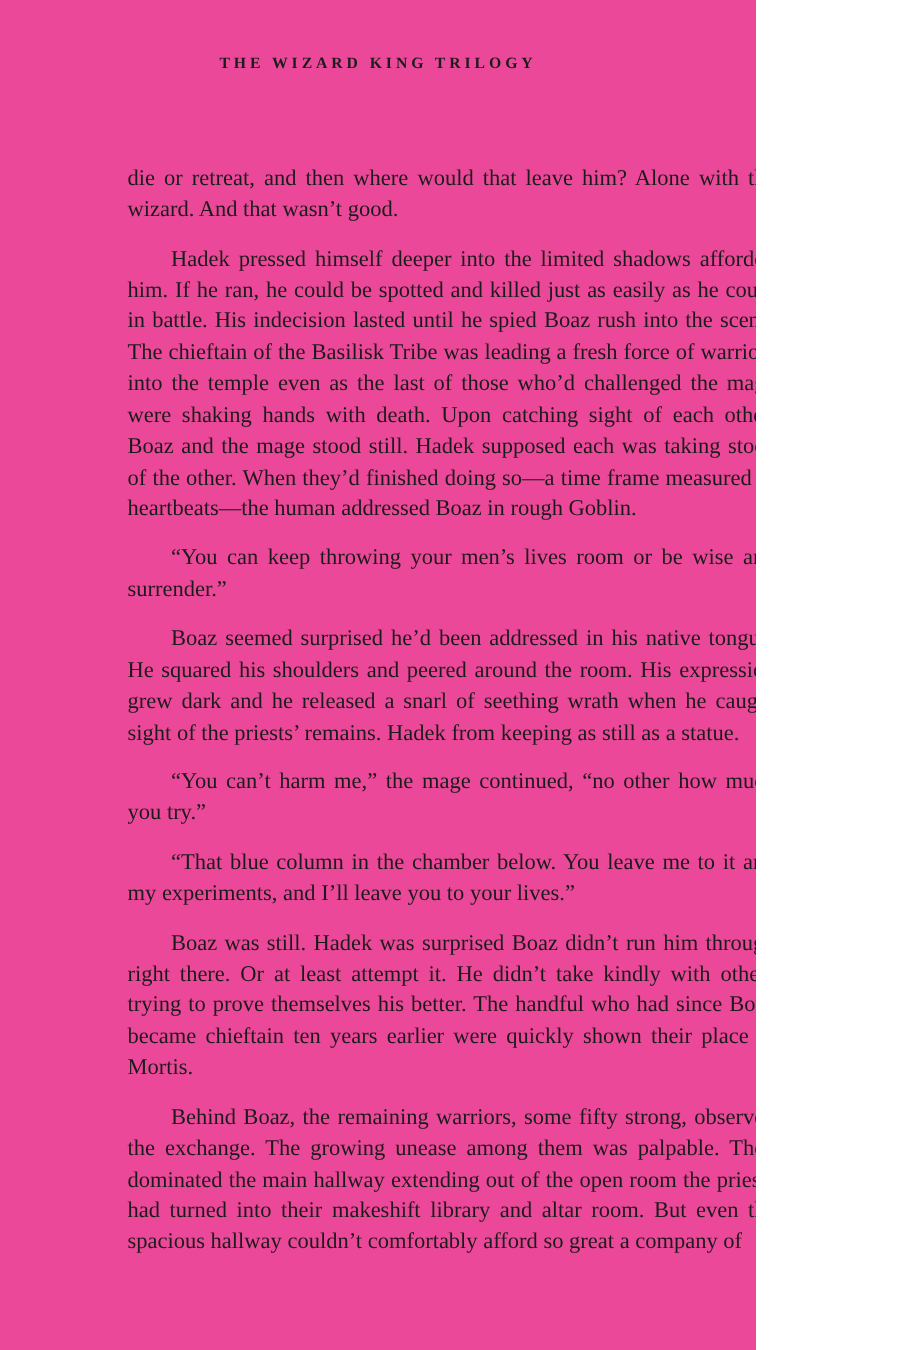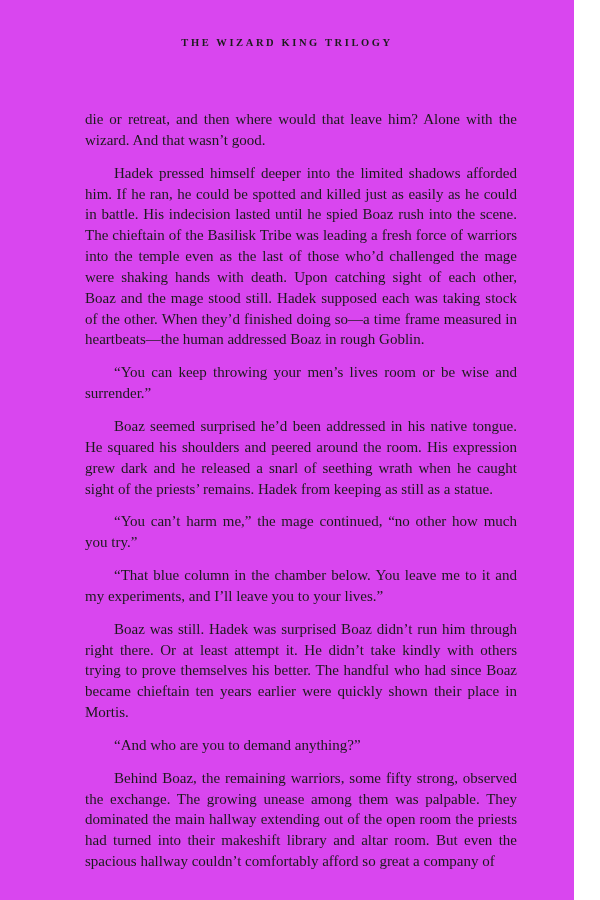--- a/index.html
+++ b/index.html
@@ -2,23 +2,23 @@
 <html><head>
 <meta charset="utf-8">
 <style>
   html, body {
     margin: 0;
     padding: 0;
     background: #ffffff;
   }
   .page {
     position: relative;
-    width: 574px;
+    width: 504px;
     height: 900px;
-    background: #d946ef;
+    background: #ec4899;
     font-family: "Liberation Serif", serif;
     color: #1f1f1f;
     overflow: hidden;
   }
   .running-head {
     position: absolute;
     top: 37px;
     left: 0;
     right: 0;
     text-align: center;
@@ -69,18 +69,17 @@
   <header class="running-head">THE WIZARD KING TRILOGY</header>
 
   <main class="text-block">
     <p class="para no-indent">die or retreat, and then where would that leave him? Alone with the wizard. And that wasn’t good.</p>
     <p class="para">Hadek pressed himself deeper into the limited shadows afforded him. If he ran, he could be spotted and killed just as easily as he could in battle. His indecision lasted until he spied Boaz rush into the scene. The chieftain of the Basilisk Tribe was leading a fresh force of warriors into the temple even as the last of those who’d challenged the mage were shaking hands with death. Upon catching sight of each other, Boaz and the mage stood still. Hadek supposed each was taking stock of the other. When they’d finished doing so—a time frame measured in heartbeats—the human addressed Boaz in rough Goblin.</p>
     <p class="para">“You can keep throwing your men’s lives room or be wise and surrender.”</p>
     <p class="para">Boaz seemed surprised he’d been addressed in his native tongue. He squared his shoulders and peered around the room. His expression grew dark and he released a snarl of seething wrath when he caught sight of the priests’ remains. Hadek from keeping as still as a statue.</p>
     <p class="para">“You can’t harm me,” the mage continued, “no other how much you try.”</p>
     <p class="para">“That blue column in the chamber below. You leave me to it and my experiments, and I’ll leave you to your lives.”</p>
     <p class="para">Boaz was still. Hadek was surprised Boaz didn’t run him through right there. Or at least attempt it. He didn’t take kindly with others trying to prove themselves his better. The handful who had since Boaz became chieftain ten years earlier were quickly shown their place in Mortis.</p>
-    <p class="para">“And who are you to demand anything?”</p>
     <p class="para">Behind Boaz, the remaining warriors, some fifty strong, observed the exchange. The growing unease among them was palpable. They dominated the main hallway extending out of the open room the priests had turned into their makeshift library and altar room. But even the spacious hallway couldn’t comfortably afford so great a company of</p>
   </main>
 
 
 </div>
 
 </body></html>

